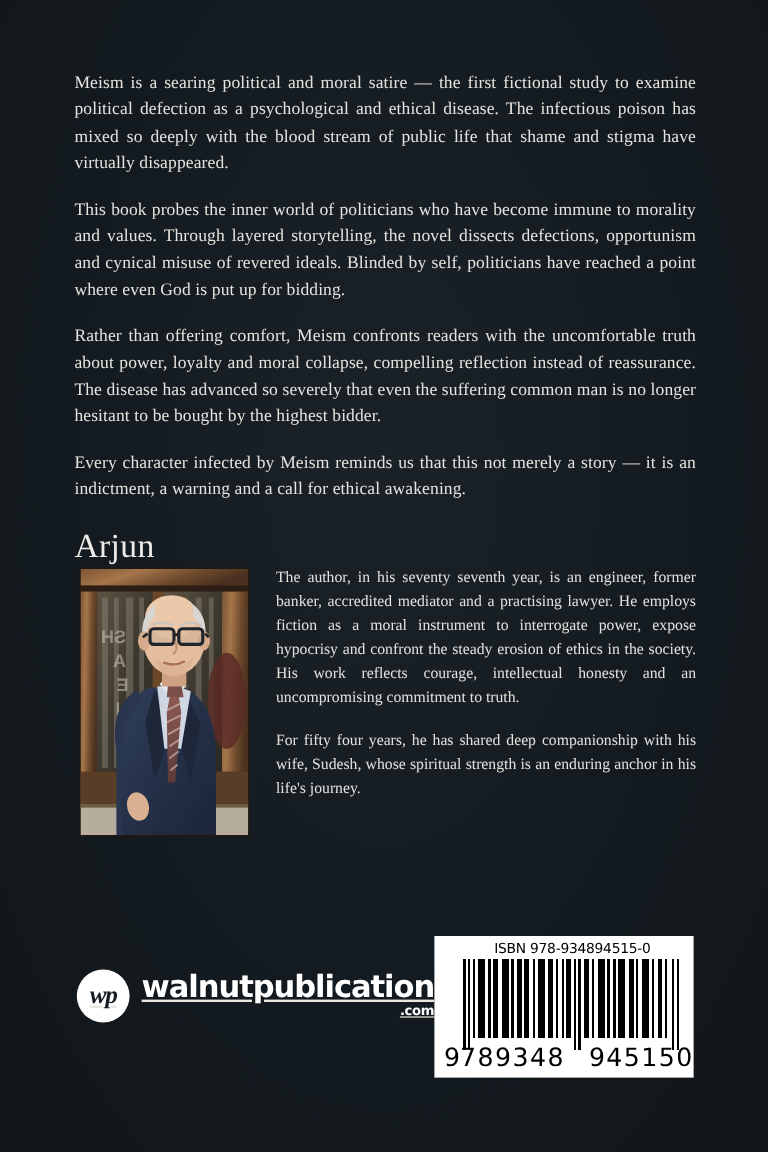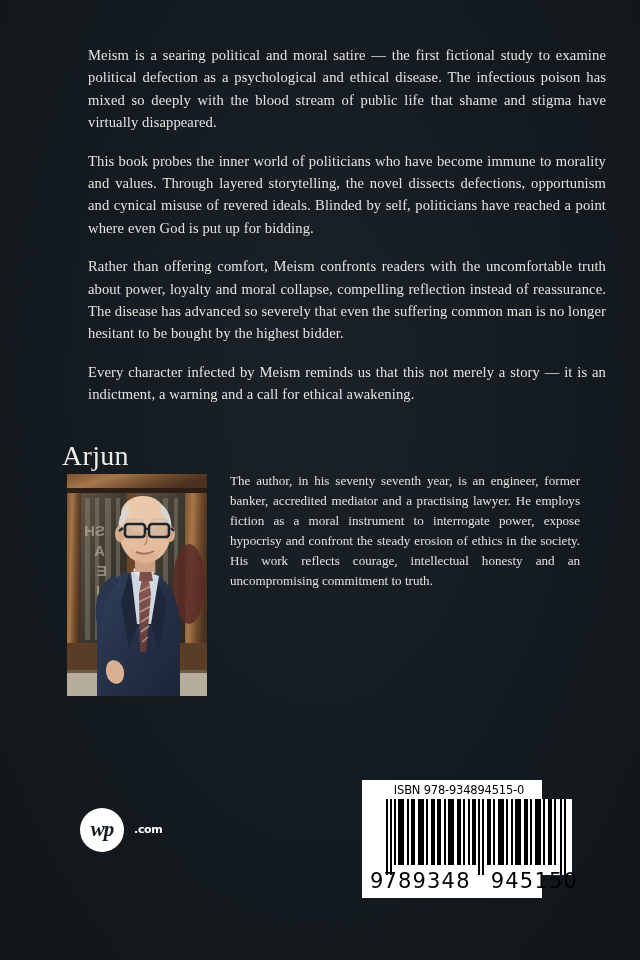--- a/index.html
+++ b/index.html
@@ -20,23 +20,22 @@
     background-image: radial-gradient(ellipse at 50% 40%, #1a2228 0%, #141b20 55%, #10161a 100%);
     font-family: "Liberation Serif", "DejaVu Serif", serif;
     color: #e9e6e0;
     box-sizing: border-box;
   }
 
   
   .blurb {
     position: absolute;
     left: 62px;
-    top: 44px;
+    top: 58px;
     width: 518px;
-    margin-left: 26px;
   }
   .blurb p {
     margin: 0 0 16px 0;
     font-size: 14.6px;
     line-height: 22.4px;
     text-align: justify;
     text-justify: inter-word;
     color: #e6e3de;
     letter-spacing: 0.1px;
   }
@@ -84,24 +83,25 @@
     line-height: 20px;
     text-align: justify;
     text-justify: inter-word;
     color: #e4e1dc;
   }
   .author-bio p:last-child { margin-bottom: 0; }
 
   
   .publisher {
     position: absolute;
-    left: 80px;
+    left: 64px;
     top: 808px;
     width: 255px;
     height: 78px;
+    text-decoration: underline;
   }
   .logo-row {
     display: flex;
     align-items: center;
     gap: 10px;
   }
   .logo-mark {
     width: 44px;
     height: 44px;
     border-radius: 50%;
@@ -154,21 +154,21 @@
     margin-top: 10px;
     padding-left: 44px;
   }
   .countries .dot { padding: 0 4px; }
 
   
   .barcode-panel {
     position: absolute;
     left: 362px;
     top: 780px;
-    width: 180px;
+    width: 216px;
     height: 118px;
     background: #ffffff;
     box-sizing: border-box;
     padding: 4px 0 16px 0;
   }
   .isbn-text {
     font-family: "DejaVu Sans", "Liberation Sans", sans-serif;
     font-size: 11.5px;
     color: #000000;
     text-align: center;
@@ -334,29 +334,31 @@
 
           <path d="M100 160 L112 168 L112 186 L100 180 Z" fill="#222c42" opacity="0.7"></path>
 
           <rect x="0" y="0" width="140" height="222" fill="none"></rect>
         </g>
       </svg>
     </div>
 
     <div class="author-bio">
       <p>The author, in his seventy seventh year, is an engineer, former banker, accredited mediator and a practising lawyer. He employs fiction as a moral instrument to interrogate power, expose hypocrisy and confront the steady erosion of ethics in the society. His work reflects courage, intellectual honesty and an uncompromising commitment to truth.</p>
+      <p>For fifty four years, he has shared deep companionship with his wife, Sudesh, whose spiritual strength is an enduring anchor in his life's journey.</p>
     </div>
   </div>
 
   <div class="publisher">
     <div class="logo-row">
       <div class="logo-mark">
         <span>wp</span>
       </div>
       <div class="logo-wordmark">
+        <span class="main">walnutpublication</span>
         <span class="dotcom">.com</span>
       </div>
     </div>
   </div>
 
   <div class="barcode-panel">
     <div class="isbn-text">ISBN 978-934894515-0</div>
     <div class="barcode-bars">
       <svg width="188" height="76" viewBox="0 0 188 76" xmlns="http://www.w3.org/2000/svg" shape-rendering="crispEdges">
         <rect x="0" y="0" width="188" height="76" fill="#ffffff"></rect>

